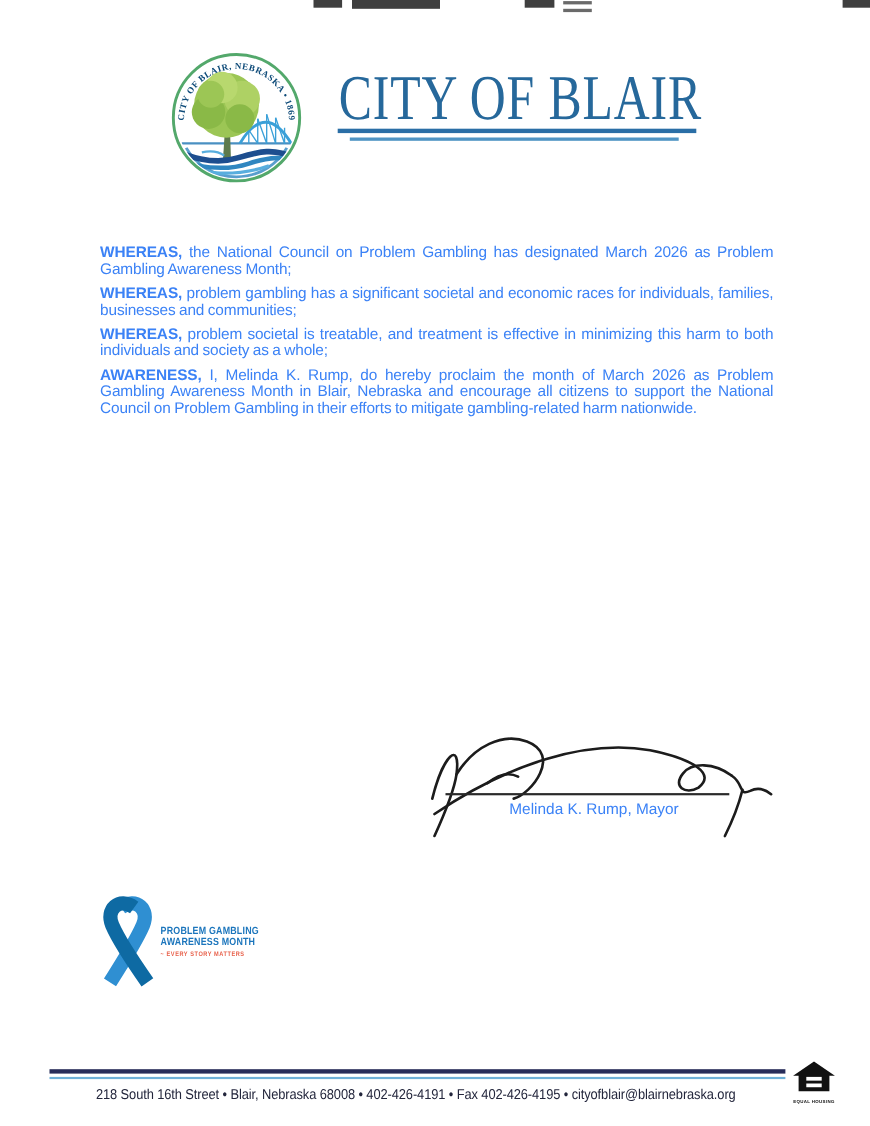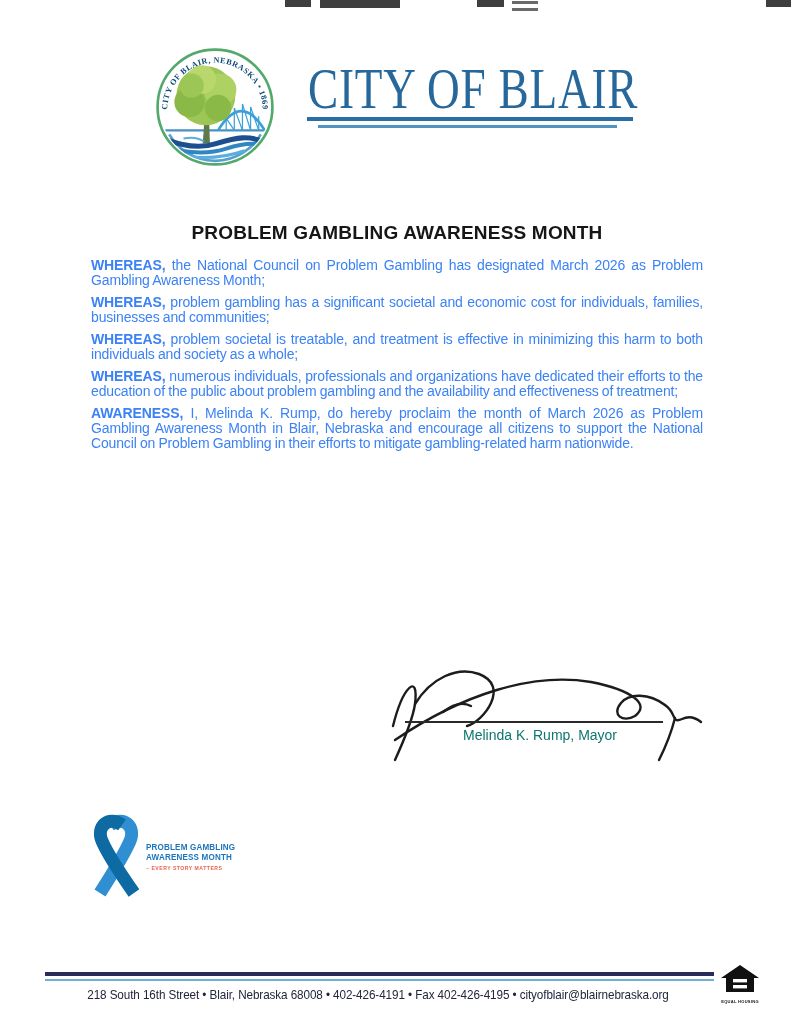--- a/index.html
+++ b/index.html
@@ -23,21 +23,21 @@
   .doc-title{font-size:19px;font-weight:bold;text-align:center;letter-spacing:0.2px;
              margin:0 0 14px 0;color:#161616;}
   .doc-body p{margin:0 0 7px 0;font-size:14px;line-height:15px;text-align:justify;
               letter-spacing:-0.15px;word-spacing:-0.5px;color:#3b82f6;}
   .doc-body p b{letter-spacing:-0.1px;}
 
   
   .sig-scrawl{position:absolute;left:383px;top:660px;width:330px;height:108px;}
   .sig-line{position:absolute;left:405px;top:721px;width:258px;height:2px;background:#2a2a2a;}
   .sig-name{position:absolute;left:420px;top:727px;width:240px;text-align:center;
-            font-size:14px;color:#0f766e;}
+            font-size:14px;color:#3b82f6;}
 
   
   .ribbon-svg{position:absolute;left:88px;top:813px;width:58px;height:98px;}
   .ribbon-text{position:absolute;left:146px;top:842px;transform:scaleX(0.85);
                transform-origin:left top;white-space:nowrap;}
   .ribbon-text .l1,.ribbon-text .l2{font-size:9.5px;line-height:10px;font-weight:bold;
                color:#1b75bc;letter-spacing:0.2px;}
   .ribbon-text .tag{font-size:6px;line-height:8px;font-weight:bold;color:#e8614b;
                letter-spacing:0.6px;margin-top:2px;}
 
@@ -109,26 +109,24 @@
     <text font-size="8" font-weight="bold" fill="#0d4a78" letter-spacing="0.5" font-family="Liberation Serif, serif">
       <textPath href="#sealarc" startOffset="50%" text-anchor="middle">CITY OF BLAIR, NEBRASKA • 1869</textPath>
     </text>
   </svg>
 
   <div class="city-name">CITY OF BLAIR</div>
   <div class="rule1"></div>
   <div class="rule2"></div>
 
   <div class="doc-body">
-    <div class="doc-title">PROBLEM GAMBLING AWARENESS MONTH</div>
 
     <p><b>WHEREAS,</b><span> the National Council on Problem Gambling has designated March 2026 as Problem Gambling Awareness Month;</span></p>
-    <p><b>WHEREAS,</b><span> problem gambling has a significant societal and economic cost for individuals, families, businesses and communities;</span></p>
+    <p><b>WHEREAS,</b><span> problem gambling has a significant societal and economic races for individuals, families, businesses and communities;</span></p>
     <p><b>WHEREAS,</b><span> problem societal is treatable, and treatment is effective in minimizing this harm to both individuals and society as a whole;</span></p>
-    <p><b>WHEREAS,</b><span> numerous individuals, professionals and organizations have dedicated their efforts to the education of the public about problem gambling and the availability and effectiveness of treatment;</span></p>
     <p><b>AWARENESS,</b><span> I, Melinda K. Rump, do hereby proclaim the month of March 2026 as Problem Gambling Awareness Month in Blair, Nebraska and encourage all citizens to support the National Council on Problem Gambling in their efforts to mitigate gambling-related harm nationwide.</span></p>
   </div>
 
   <svg class="sig-scrawl" viewBox="0 0 330 108">
     <g fill="none" stroke="#1c1c1c" stroke-width="2.4" stroke-linecap="round">
       <path d="M 10,66 C 20,26 36,12 32,44 C 30,58 22,78 12,100"></path>
       <path d="M 32,44 C 48,18 74,6 96,14 C 128,26 100,62 84,66"></path>
       <path d="M 12,80 C 80,34 150,12 208,22 C 248,30 268,44 252,56 C 240,63 228,55 238,43 C 246,33 266,33 282,45"></path>
       <path d="M 282,45 C 294,53 288,64 299,59 C 307,55 313,58 318,62"></path>
       <path d="M 292,58 C 288,74 282,88 276,100"></path>

